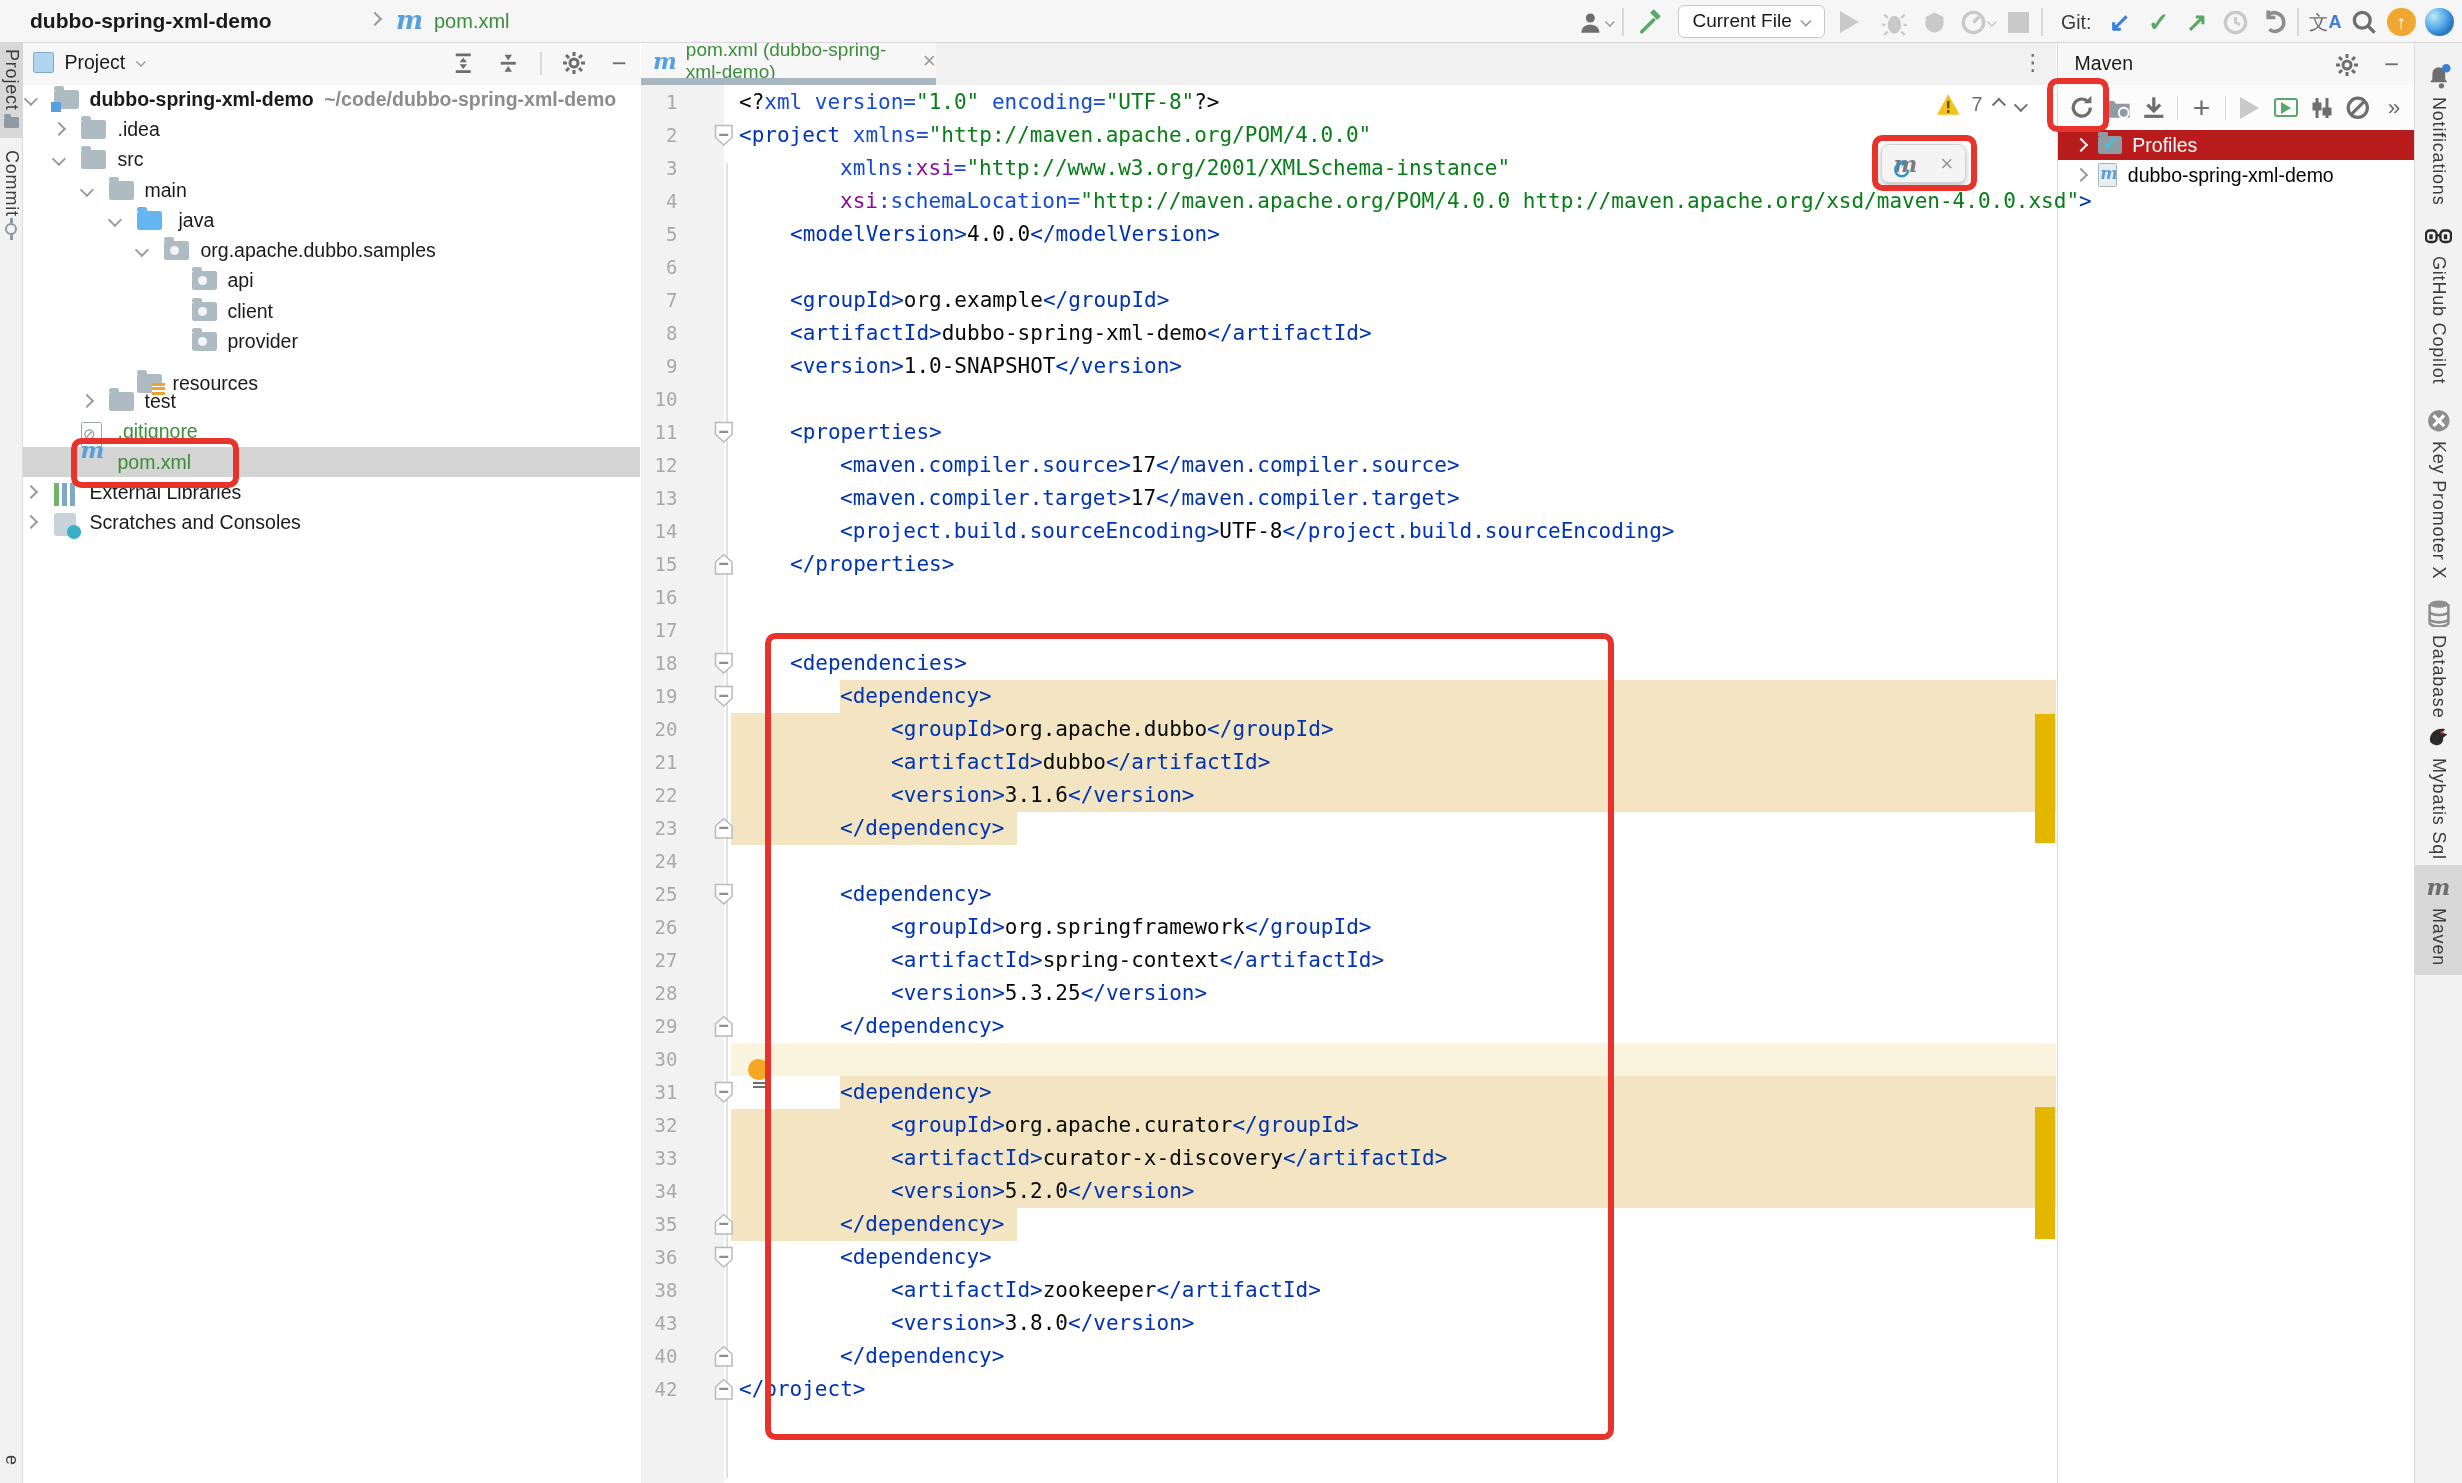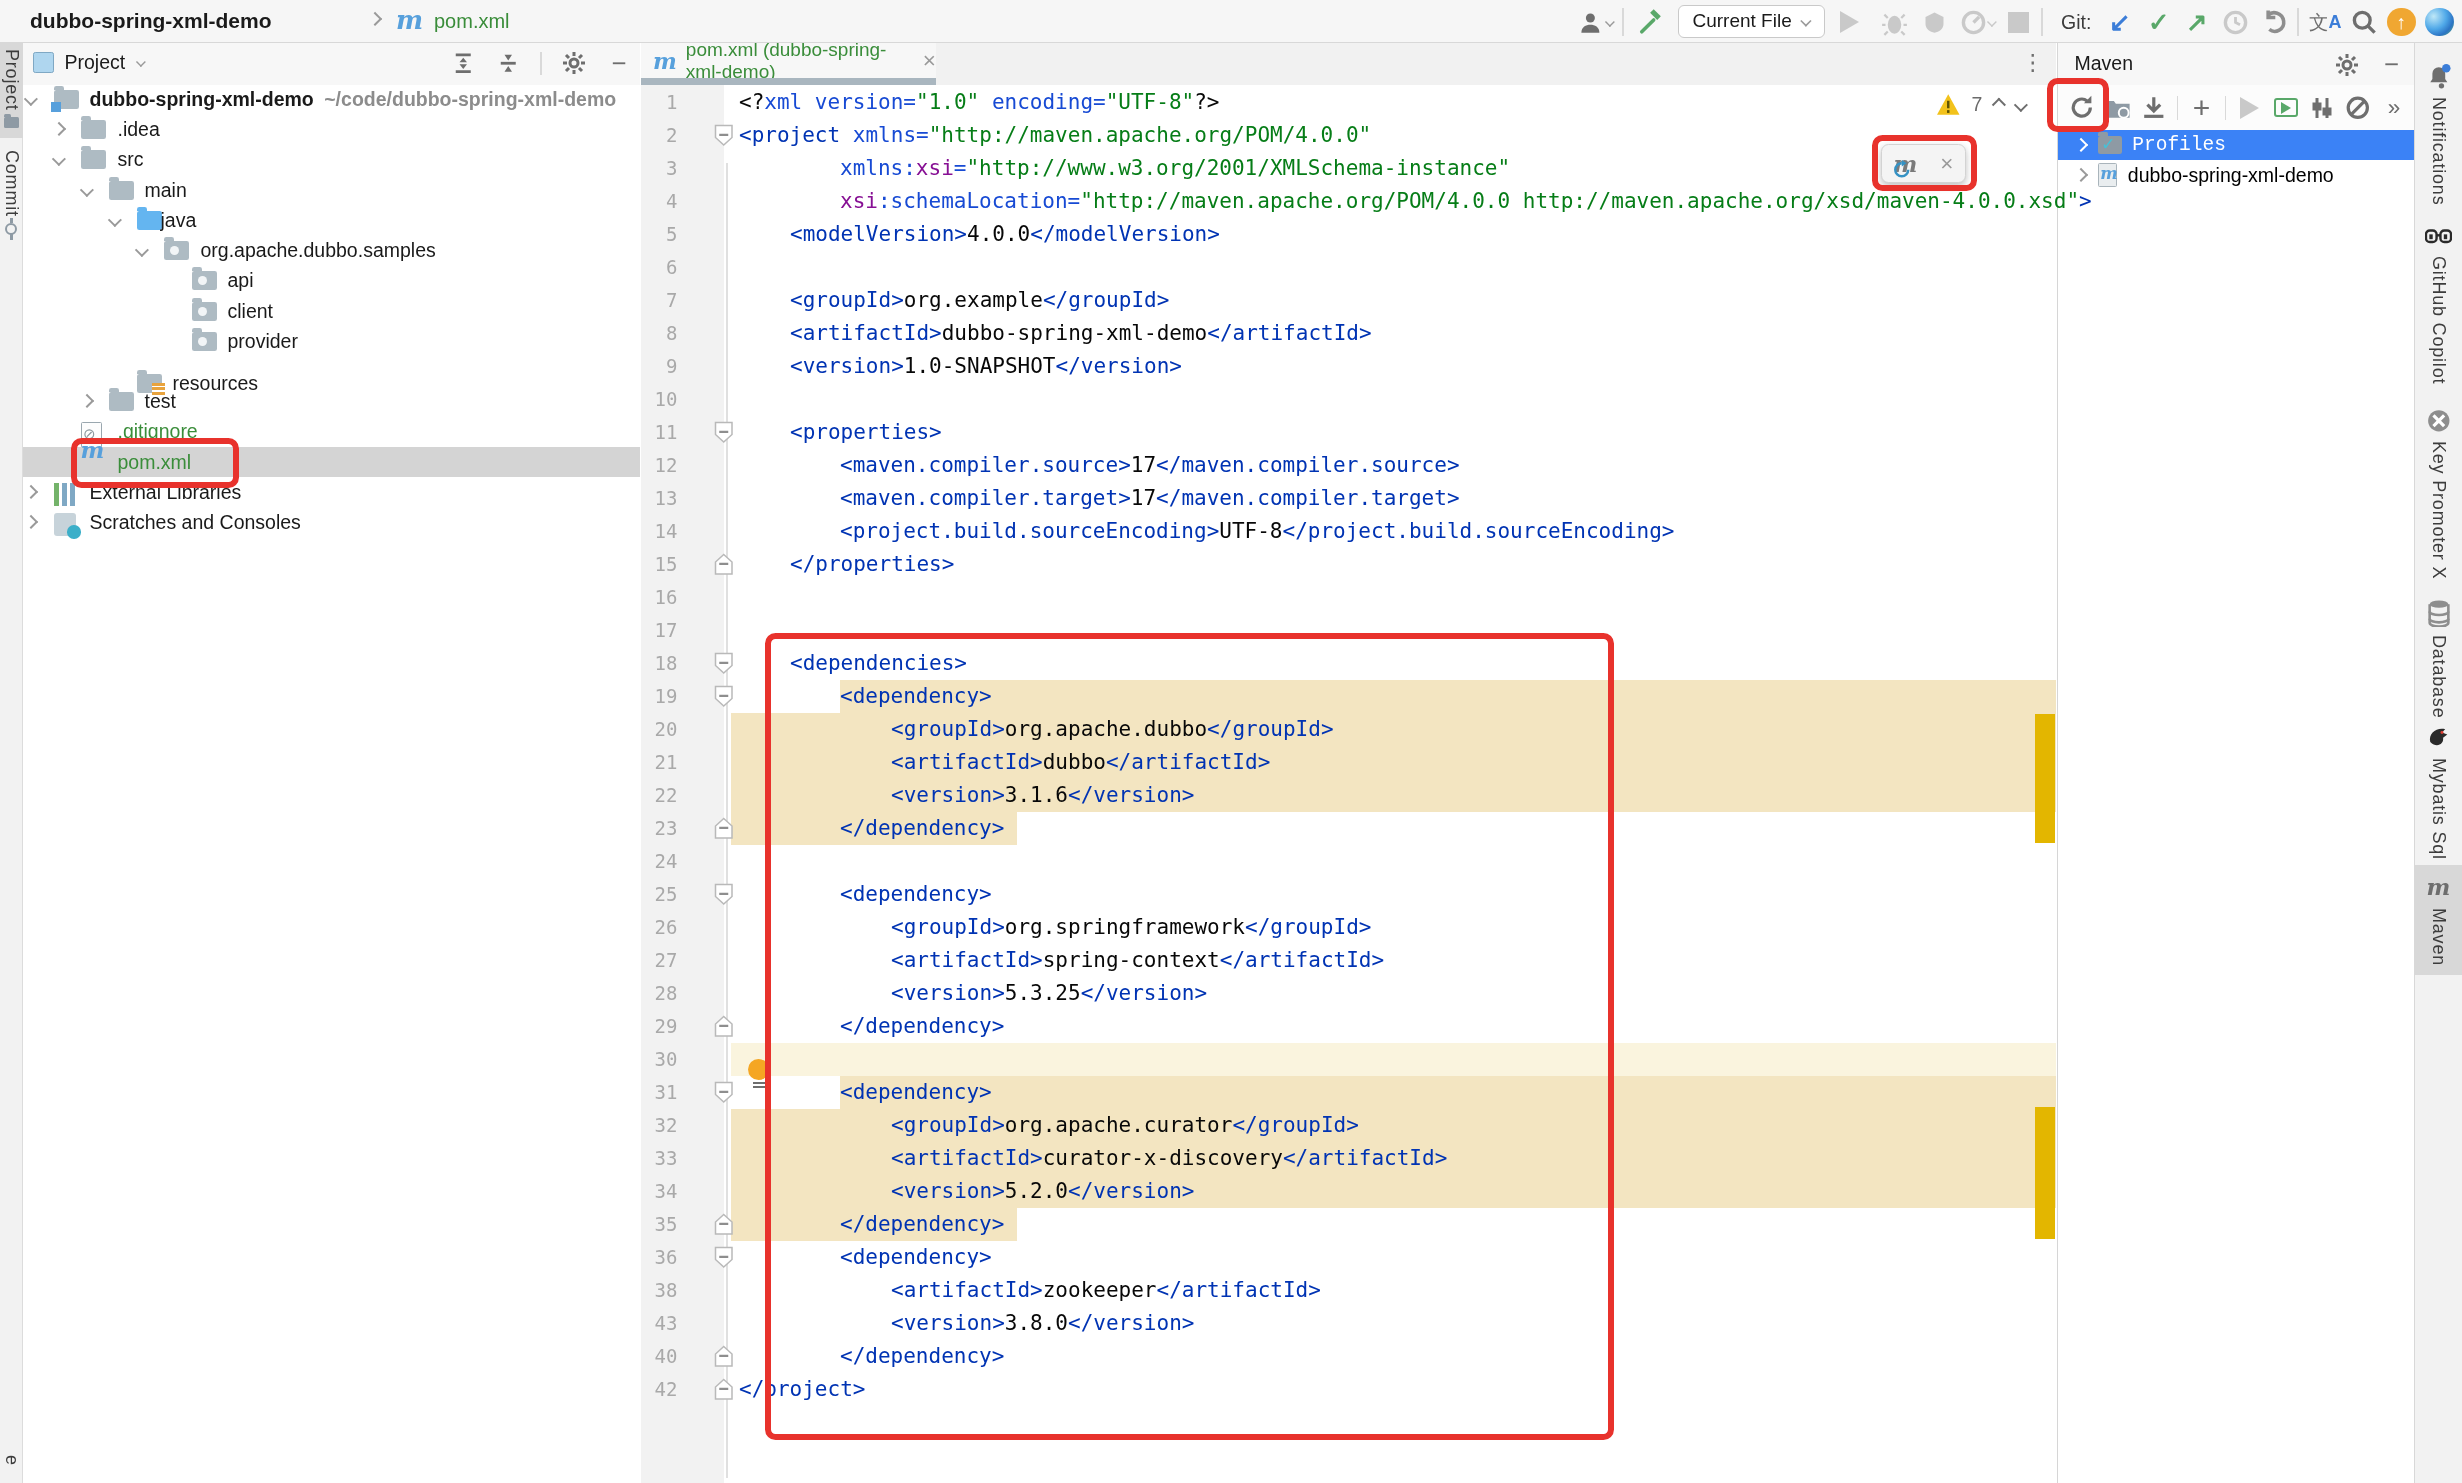--- a/index.html
+++ b/index.html
@@ -122,21 +122,21 @@
   #maven-panel { position:absolute; left:2057px; top:43px; width:357px; height:1441px; background:#FFF;
                  border-left:1.5px solid #D6D6D6; }
   #maven-header { position:absolute; left:0; top:0; width:357px; height:42px; background:#F7F7F7; }
   #maven-title { position:absolute; left:16.5px; top:9px; font-size:19.5px; color:#1A1A1A; }
   #maven-toolbar { position:absolute; left:0; top:42px; width:357px; height:45px; background:#FCFCFC;
                    display:flex; align-items:center; }
   #maven-toolbar .gicon { margin-left:10.5px; }
   .runbox { width:24px; height:19.5px; border:2.3px solid #59A869; border-radius:3px; display:flex; align-items:center; justify-content:center; }
   .tri-g { width:0; height:0; border-left:10.5px solid #59A869; border-top:6.8px solid transparent; border-bottom:6.8px solid transparent; }
   #maven-tree .mrow { position:absolute; left:0; width:356px; height:30px; display:flex; align-items:center; font-size:19.5px; }
-  .mrow.sel { background:#3b82f6; color:#FFF;font-family:Liberation Mono, monospace; }
+  .mrow.sel { background:#b91c1c; color:#FFF; }
   .mrow .tchev2 { margin-left:18px; margin-right:12px; }
   .chev.white { border-color:#FFF; }
   .pfolder { width:24px; height:18px; background:#8E9AA4; border-radius:2.3px; position:relative; margin-right:10.5px; }
   .pfolder::before { content:""; position:absolute; left:0; top:-3.8px; width:9.8px; height:3.8px; background:#8E9AA4; border-radius:1.5px 1.5px 0 0; }
   .pfolder::after { content:"\2713"; position:absolute; left:4.5px; top:-4.5px; color:#45C2D9; font-size:19.5px; font-weight:bold; }
   .mmod { width:19.5px; height:24px; background:#E9EDEF; border:1.5px solid #A9B4BB; border-radius:1.5px; position:relative; margin-right:10.5px; }
   .mmod::after { content:"m"; position:absolute; left:1.5px; top:1.5px; font-family:"DejaVu Serif",serif;
                  font-style:italic; font-weight:bold; color:#57A0DC; font-size:16.5px; line-height:16.5px; }
 
   
@@ -310,21 +310,21 @@
           <span style="position:absolute;left:86px;top:6px">
             <span class="ficon"></span>
           </span>
           <span class="lbl" style="position:absolute;left:122px">main</span>
         </div>
         <div class="trow" style="top: 121px;">
           <span class="tchev chev down" style="left:87px"></span>
           <span style="position:absolute;left:114px;top:6px">
             <span class="ficon blue"></span>
           </span>
-          <span class="lbl" style="position:absolute;left:138px">java</span>
+          <span class="lbl" style="position:absolute;left:156px">java</span>
         </div>
         <div class="trow" style="top: 151px;">
           <span class="tchev chev down" style="left:114px"></span>
           <span style="position:absolute;left:141px;top:6px">
             <span class="ficon pkg"></span>
           </span>
           <span class="lbl" style="position:absolute;left:178px">org.apache.dubbo.samples</span>
         </div>
         <div class="trow" style="top: 181px;">
           <span style="position:absolute;left:169px;top:6px">

